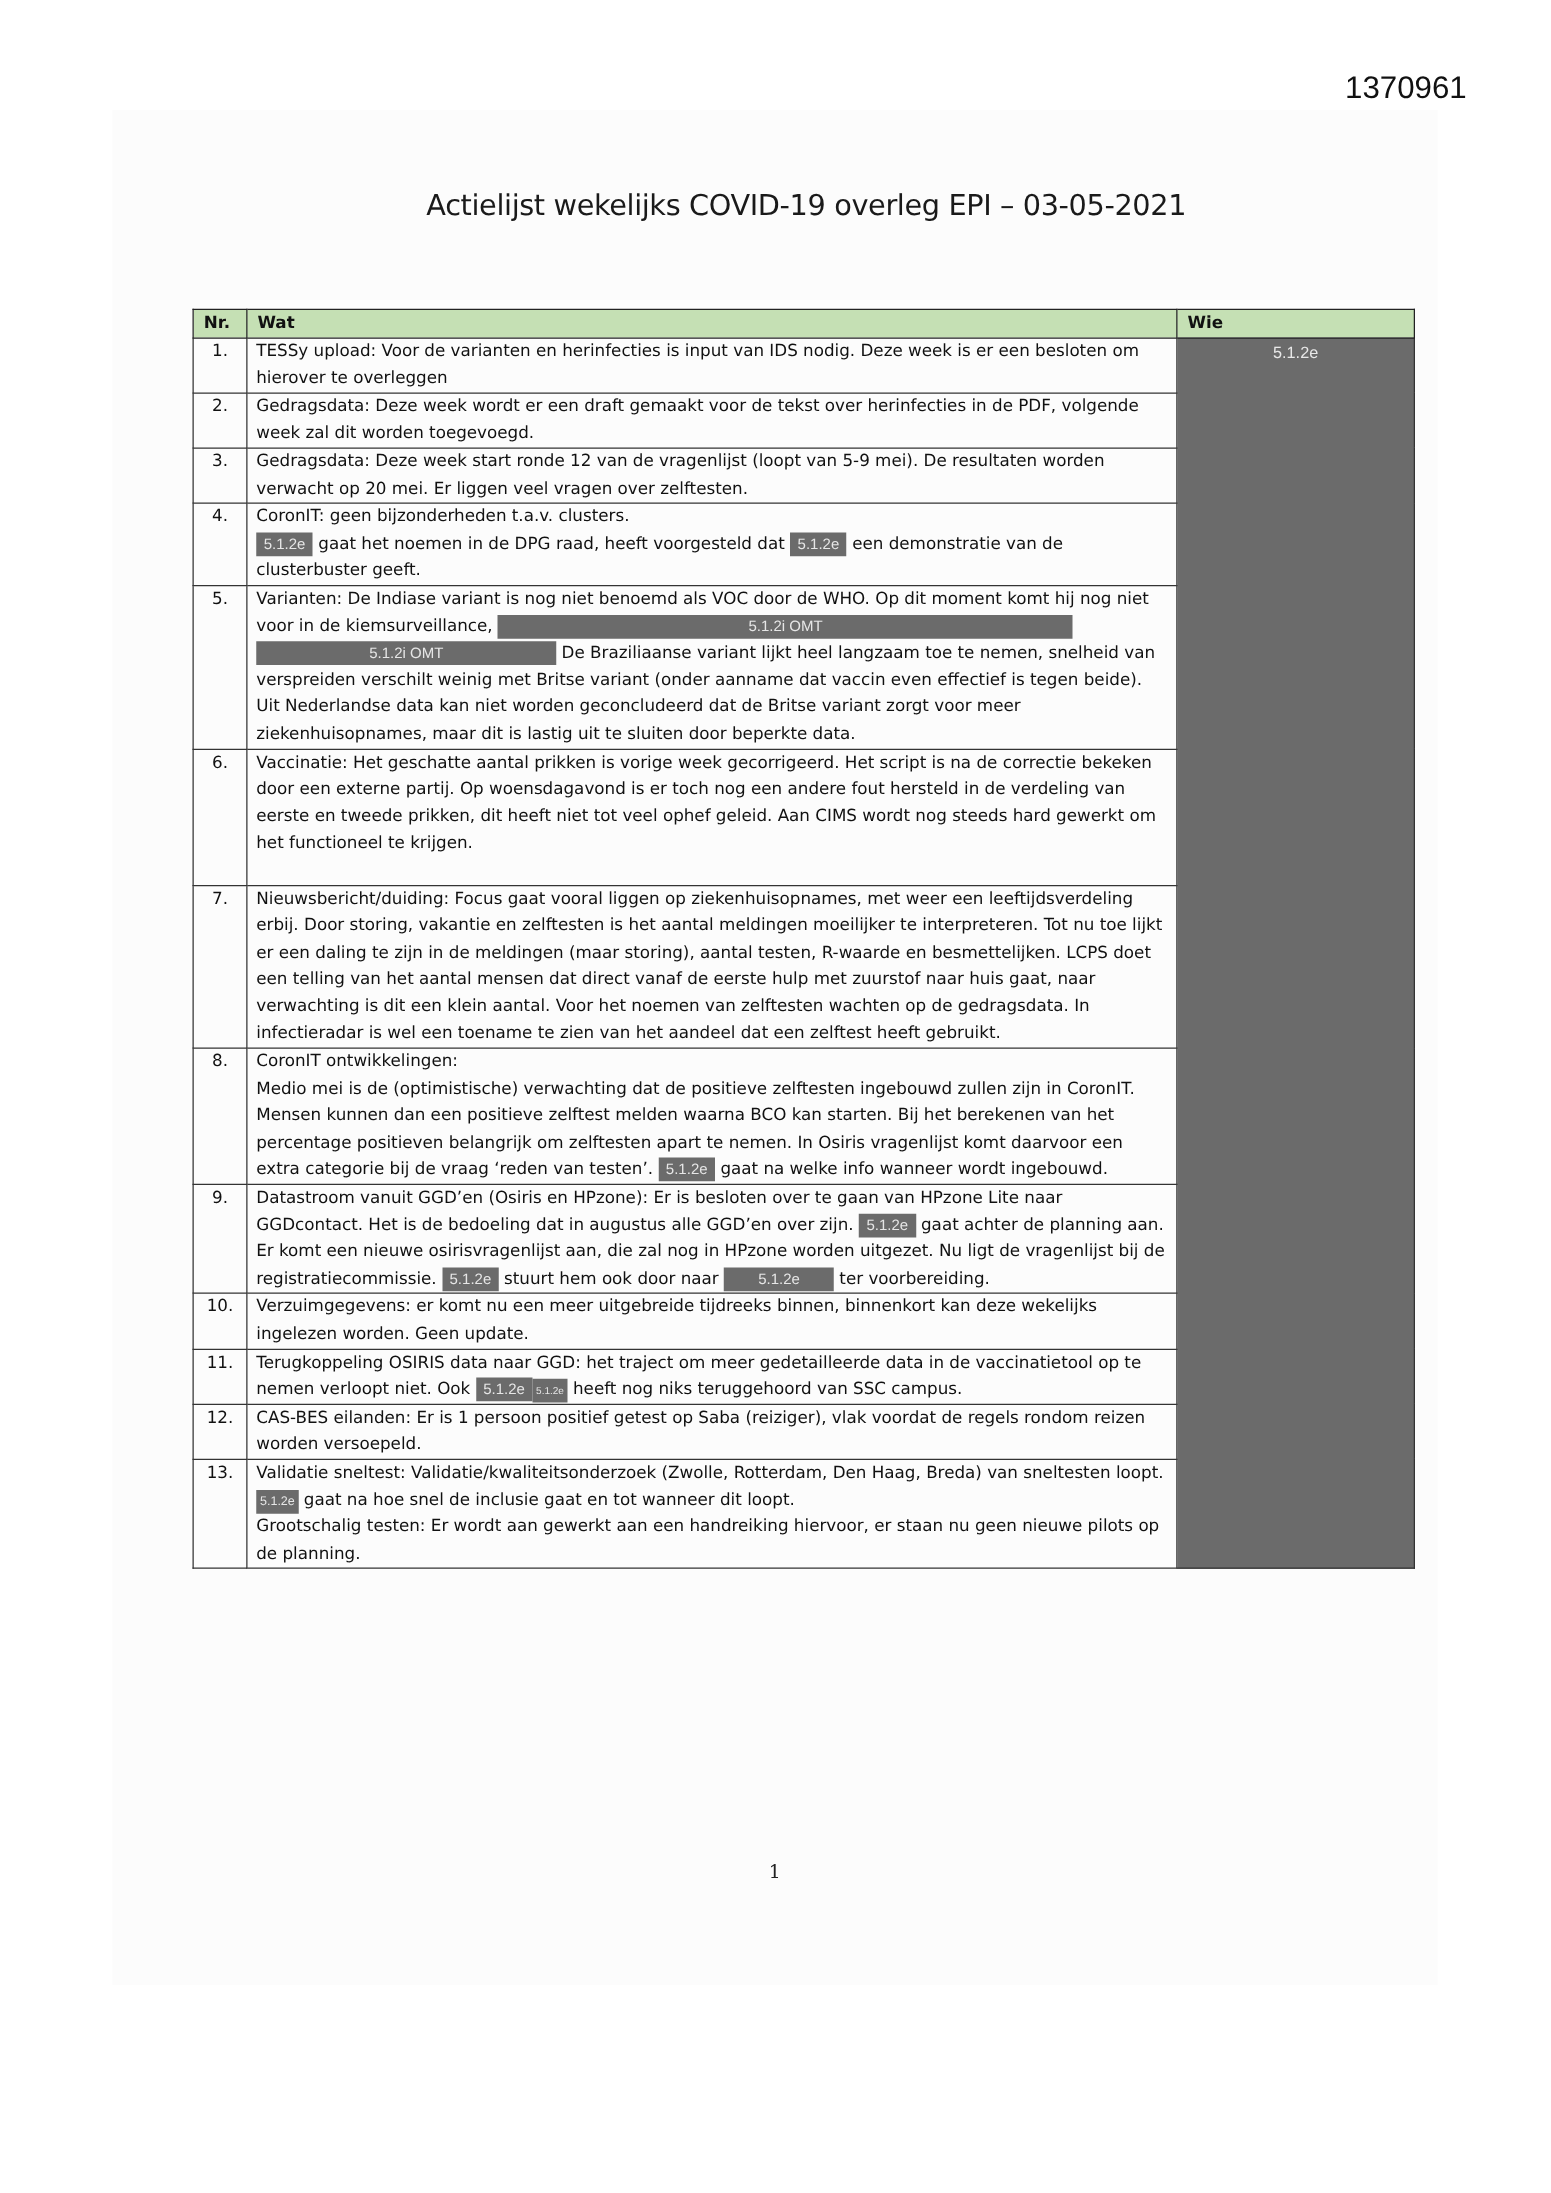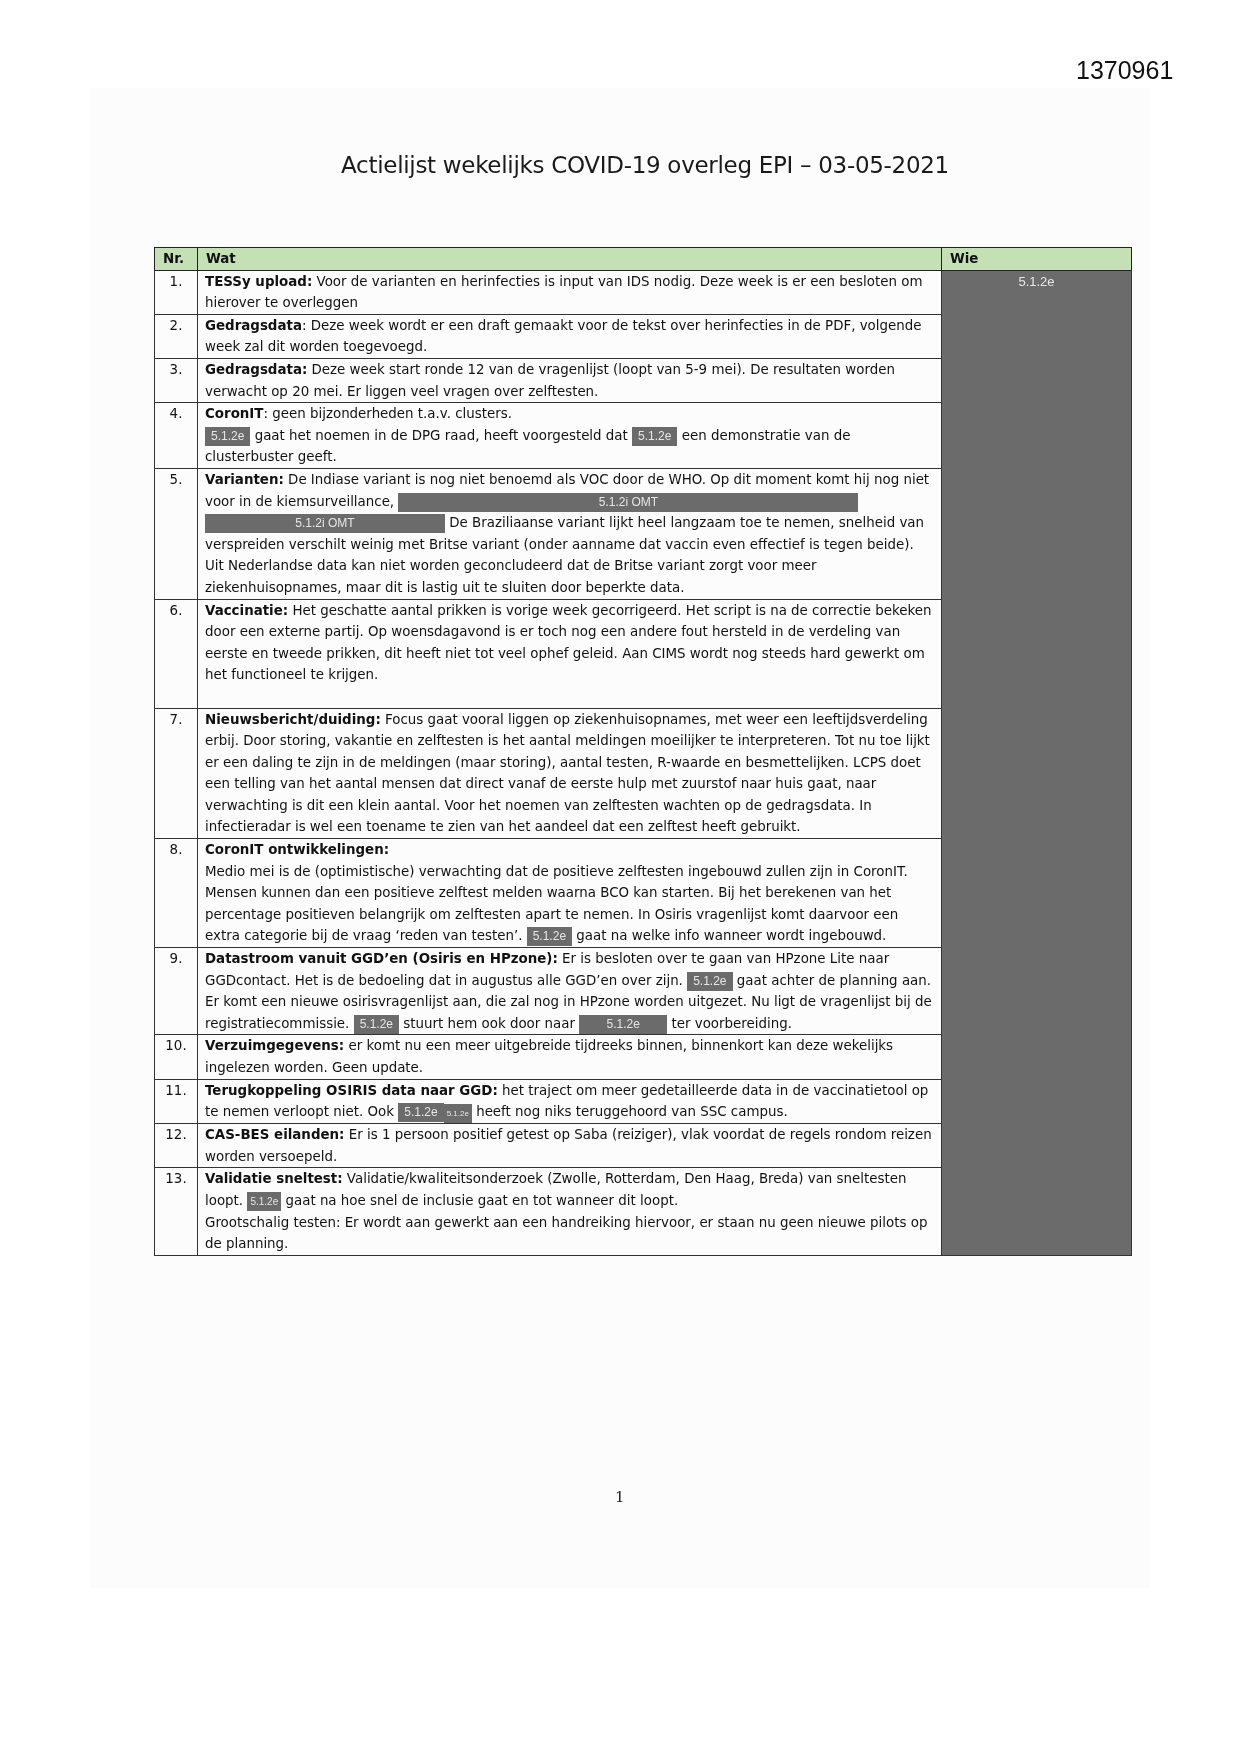--- a/index.html
+++ b/index.html
@@ -35,21 +35,21 @@
     border-bottom: 1px solid #333; vertical-align: top; padding: 0 7px;
   }
   td.nr { text-align: center; padding: 0 2px; }
   col.c-nr { width: 43px; }
   col.c-wat { width: 744px; }
   col.c-wie { width: 190px; }
   td.wie {
     background: #6b6b6b; color: #e8e8e8; vertical-align: middle; text-align: center;
     font-family: "Liberation Sans", sans-serif; font-size: 13px; border-color: #6b6b6b;
   }
-  .lead { font-weight: bold; }
+  .lead { font-weight: normal; }
   .it { }
   .redact {
     display: inline-block; background: #6b6b6b; color: #e6e6e6;
     font-family: "Liberation Sans", sans-serif; font-size: 12px; line-height: 19px;
     padding: 0 6px; vertical-align: baseline; text-align: center;
   }
   .redact.small { font-size: 8px; padding: 0 3px; }
   .redact.wide { width: 460px; padding: 0; }
   .redact.mid { width: 240px; padding: 0; }
   .redact.m2 { width: 88px; padding: 0; }

